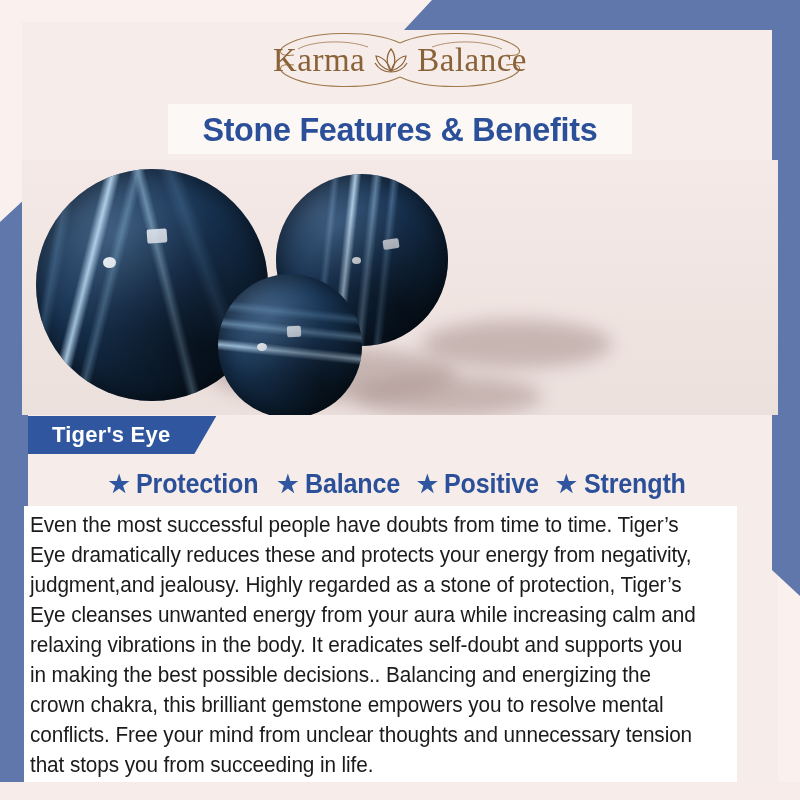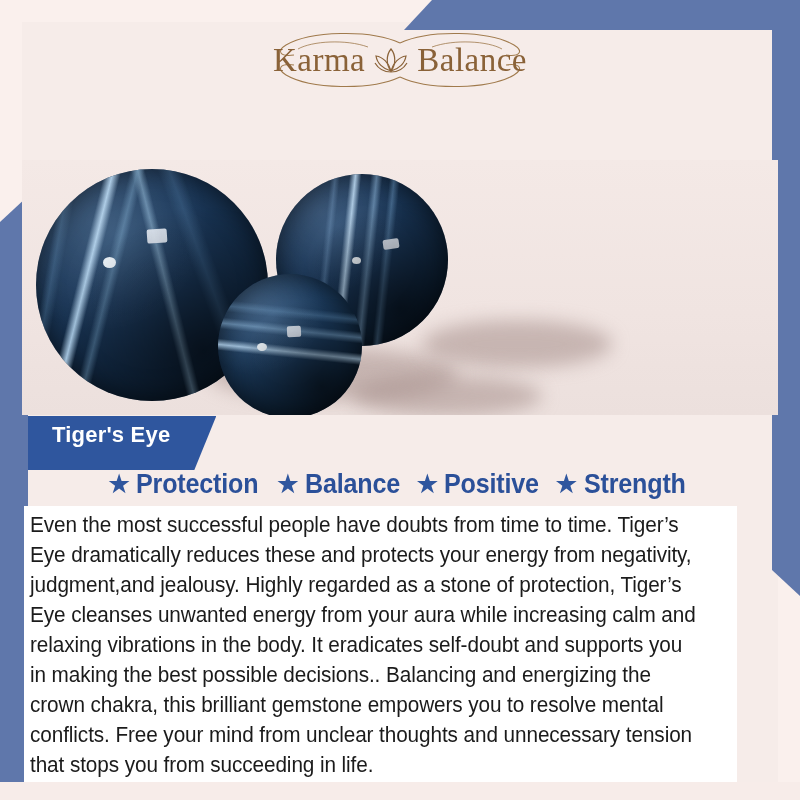--- a/index.html
+++ b/index.html
@@ -230,21 +230,21 @@
       linear-gradient(6deg, rgba(255,255,255,0) 55%, rgba(130,172,208,0.55) 58%, rgba(255,255,255,0) 61%),
       linear-gradient(6deg, rgba(255,255,255,0) 64%, rgba(95,140,180,0.40) 67%, rgba(255,255,255,0) 70%);
   }
 
   
   .stone-tab {
     position: absolute;
     left: 28px;
     top: 416px;
     height: 38px;
-    padding: 0 46px 16px 24px;
+    padding: 0 46px 0 24px;
     background: #2f569e;
     display: flex;
     align-items: center;
     clip-path: polygon(0 0, 100% 0, calc(100% - 22px) 100%, 0 100%);
   }
   .stone-tab-text {
     font-family: "Liberation Sans", sans-serif;
     font-size: 22px;
     font-weight: 700;
     color: #ffffff;
@@ -350,20 +350,23 @@
               <path d="M20 27 C 13 27, 7 23, 4 18"></path>
               <path d="M20 27 C 27 27, 33 23, 36 18"></path>
             </g>
           </svg>
         </span>
         <span>Balance</span>
       </div>
     </div>
   </div>
 
+  <div class="title-banner">
+    <div class="title-text">Stone Features &amp; Benefits</div>
+  </div>
 
   <div class="photo">
     <div class="photo-inner">
       <div class="shadow sh-a"></div>
       <div class="shadow sh-b"></div>
       <div class="shadow sh-c"></div>
 
       <div class="bead bead-b">
         <div class="bands"></div>
         <div class="glint" style="left:44%; top:48%; width:9px; height:7px;"></div>

